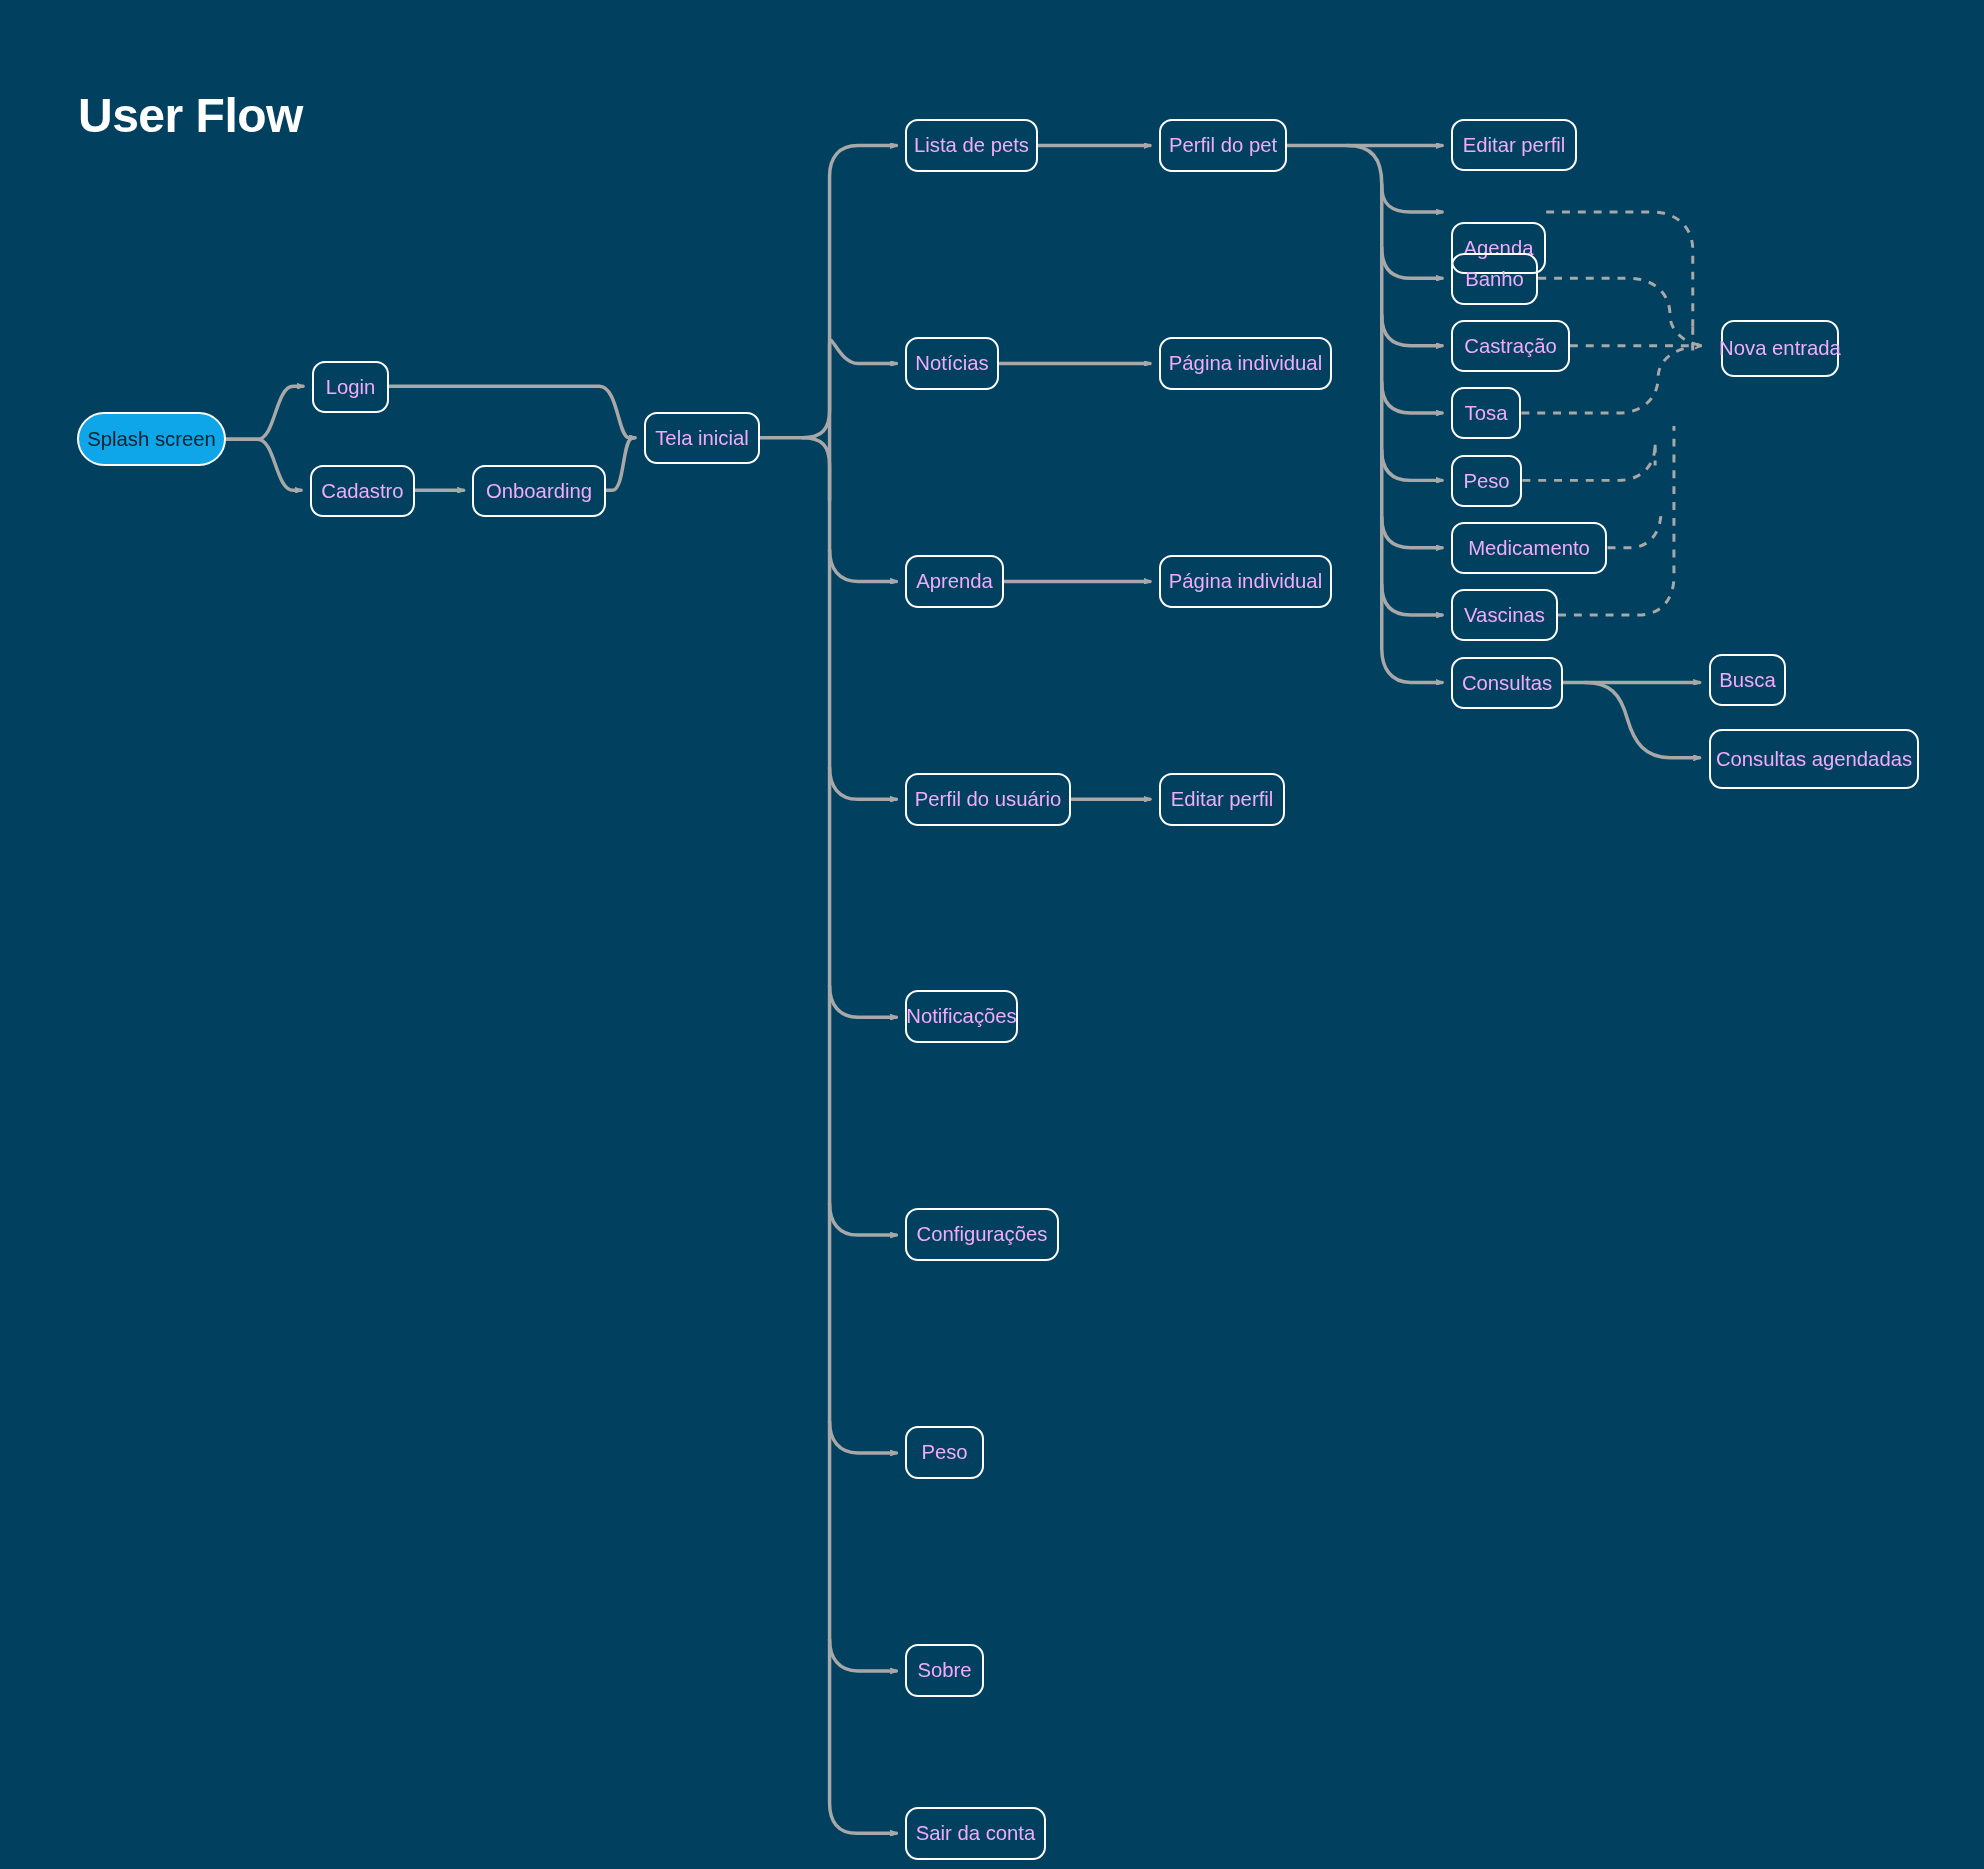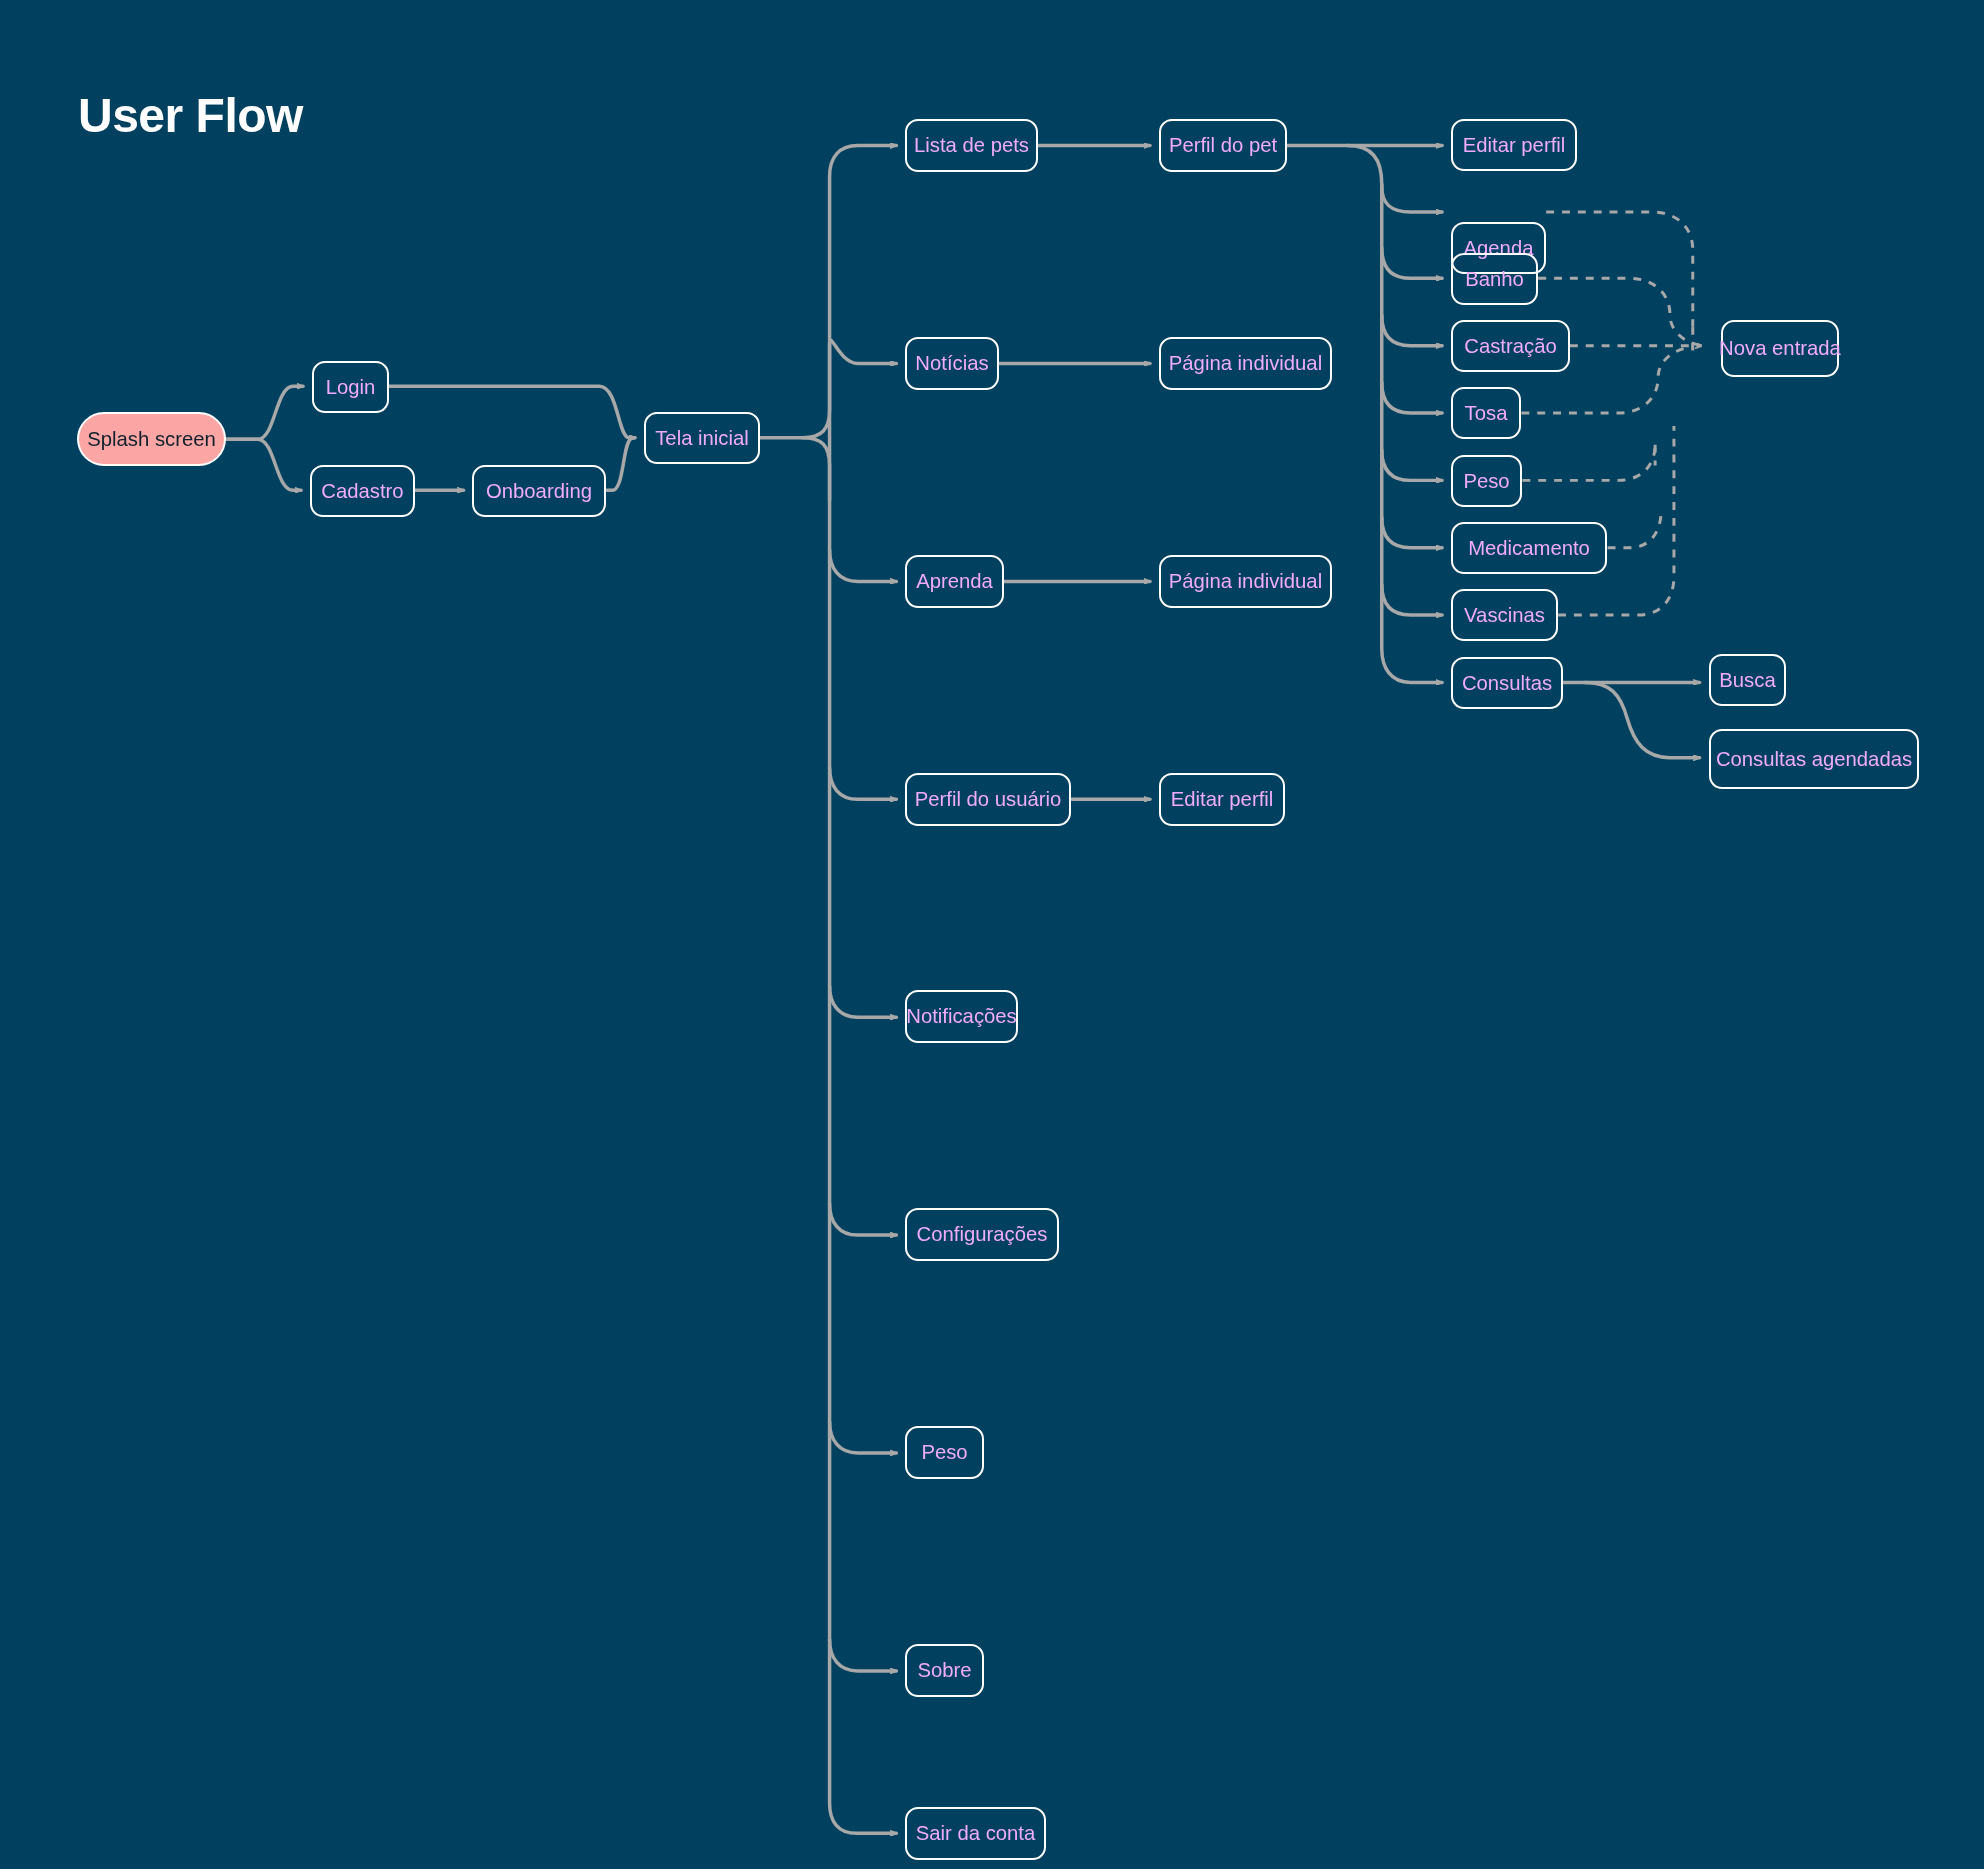--- a/index.html
+++ b/index.html
@@ -43,21 +43,21 @@
     color: #f0abfc;
     display: flex;
     align-items: center;
     justify-content: center;
     font-size: 20.3px;
     line-height: 1;
     white-space: nowrap;
     background: transparent;
   }
   .node.filled {
-    background: #fca5a5;
+    background: #0ea5e9;
     color: #10202c;
     border-color: #ffffff;
     border-radius: 30px;
   }
 </style>
 </head>
 <body>
 
 <div id="canvas">
 

